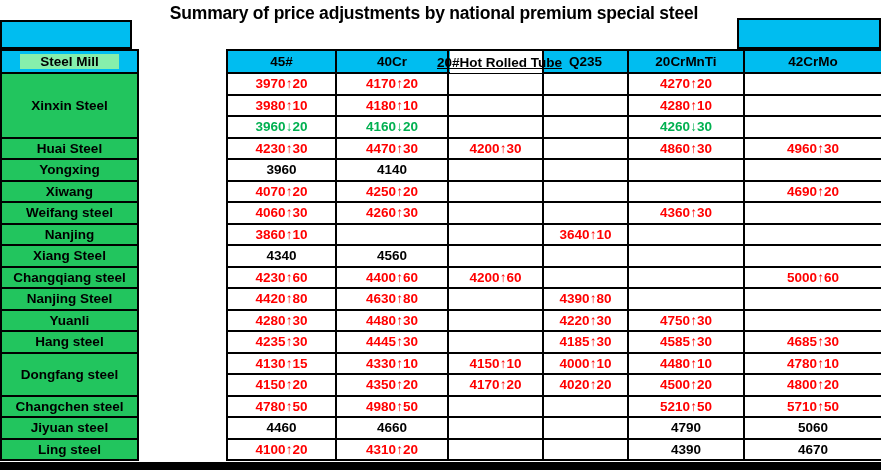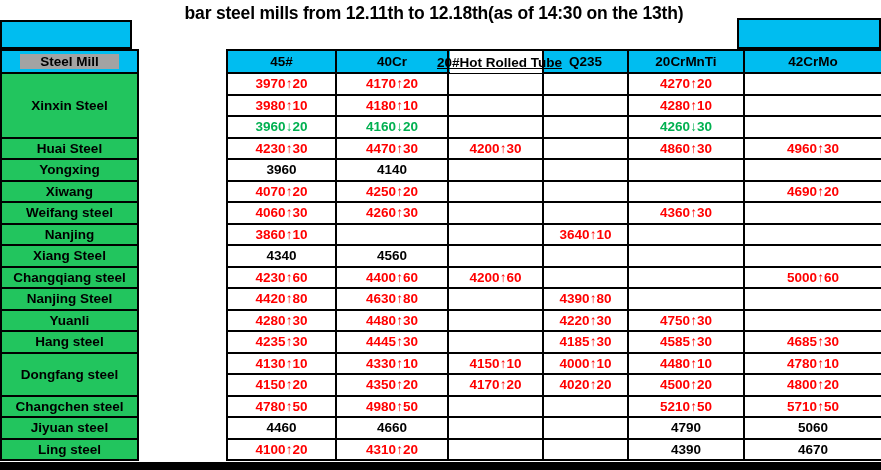--- a/index.html
+++ b/index.html
@@ -20,42 +20,42 @@
     border-collapse:collapse;table-layout:fixed;
   }
   .grid th,.grid td{
     border:2px solid var(--border,#000);padding:0;margin:0;
     text-align:center;vertical-align:middle;overflow:hidden;white-space:nowrap;
   }
   .hdr{
     background:var(--cyan,#00BDF0);font-weight:bold;font-size:13.5px;
     height:23px;box-sizing:border-box;
   }
-  .hl{background:#a3a3a3;padding:0 20px}
+  .hl{background:#86efac;padding:0 20px}
   td.gap{border:none;background:#fff}
   td.mill{font-weight:bold;font-size:13.5px;background:#22c55e}
   td.val{font-weight:bold;font-size:13.5px;height:21.5px;box-sizing:border-box;background:#fff}
   td.up{color:var(--up,#FF0000)}
   td.down{color:var(--down,#00B050)}
   td.flat{color:var(--flat,#000)}
   .hrt-box{position:absolute;left:450px;top:51px;width:92px;height:22px;background:#fff;z-index:2}
   .hrt-text{
     position:absolute;left:437px;top:51px;height:22px;line-height:23px;z-index:3;
     font-weight:bold;font-size:13.5px;white-space:nowrap;text-decoration:underline;
   }
   .bottom-strip{position:absolute;left:0;top:462px;width:881px;height:8px;background:#000;z-index:4}
 </style>
 </head>
 <body>
 
 <div class="band band-left"></div>
 <div class="band band-right"></div>
 <div class="title-backdrop"></div>
 <div class="title">
-  <div>bar steel mills from 12.11th to 12.18th(as of 14:30 on the 13th)</div>
+  <div>Summary of price adjustments by national premium special steel</div>
 </div>
 
 <table class="grid">
   <colgroup>
     <col style="width:137px">
       <col style="width:89px">
       <col style="width:109px">
       <col style="width:112px">
     <col style="width:95px">
       <col style="width:85px">
@@ -183,21 +183,21 @@
         <td class="mill" rowspan="1">Hang steel</td>
         <td class="val up">4235↑30</td>
         <td class="val up">4445↑30</td>
         <td class="val"></td>
         <td class="val up">4185↑30</td>
         <td class="val up">4585↑30</td>
         <td class="val up">4685↑30</td>
       </tr>
       <tr>
         <td class="mill" rowspan="2">Dongfang steel</td>
-        <td class="val up">4130↑10</td>
+        <td class="val up">4130↑15</td>
         <td class="val up">4330↑10</td>
         <td class="val up">4150↑10</td>
         <td class="val up">4000↑10</td>
         <td class="val up">4480↑10</td>
         <td class="val up">4780↑10</td>
       </tr>
       <tr>
         <td class="val up">4150↑20</td>
         <td class="val up">4350↑20</td>
         <td class="val up">4170↑20</td>

